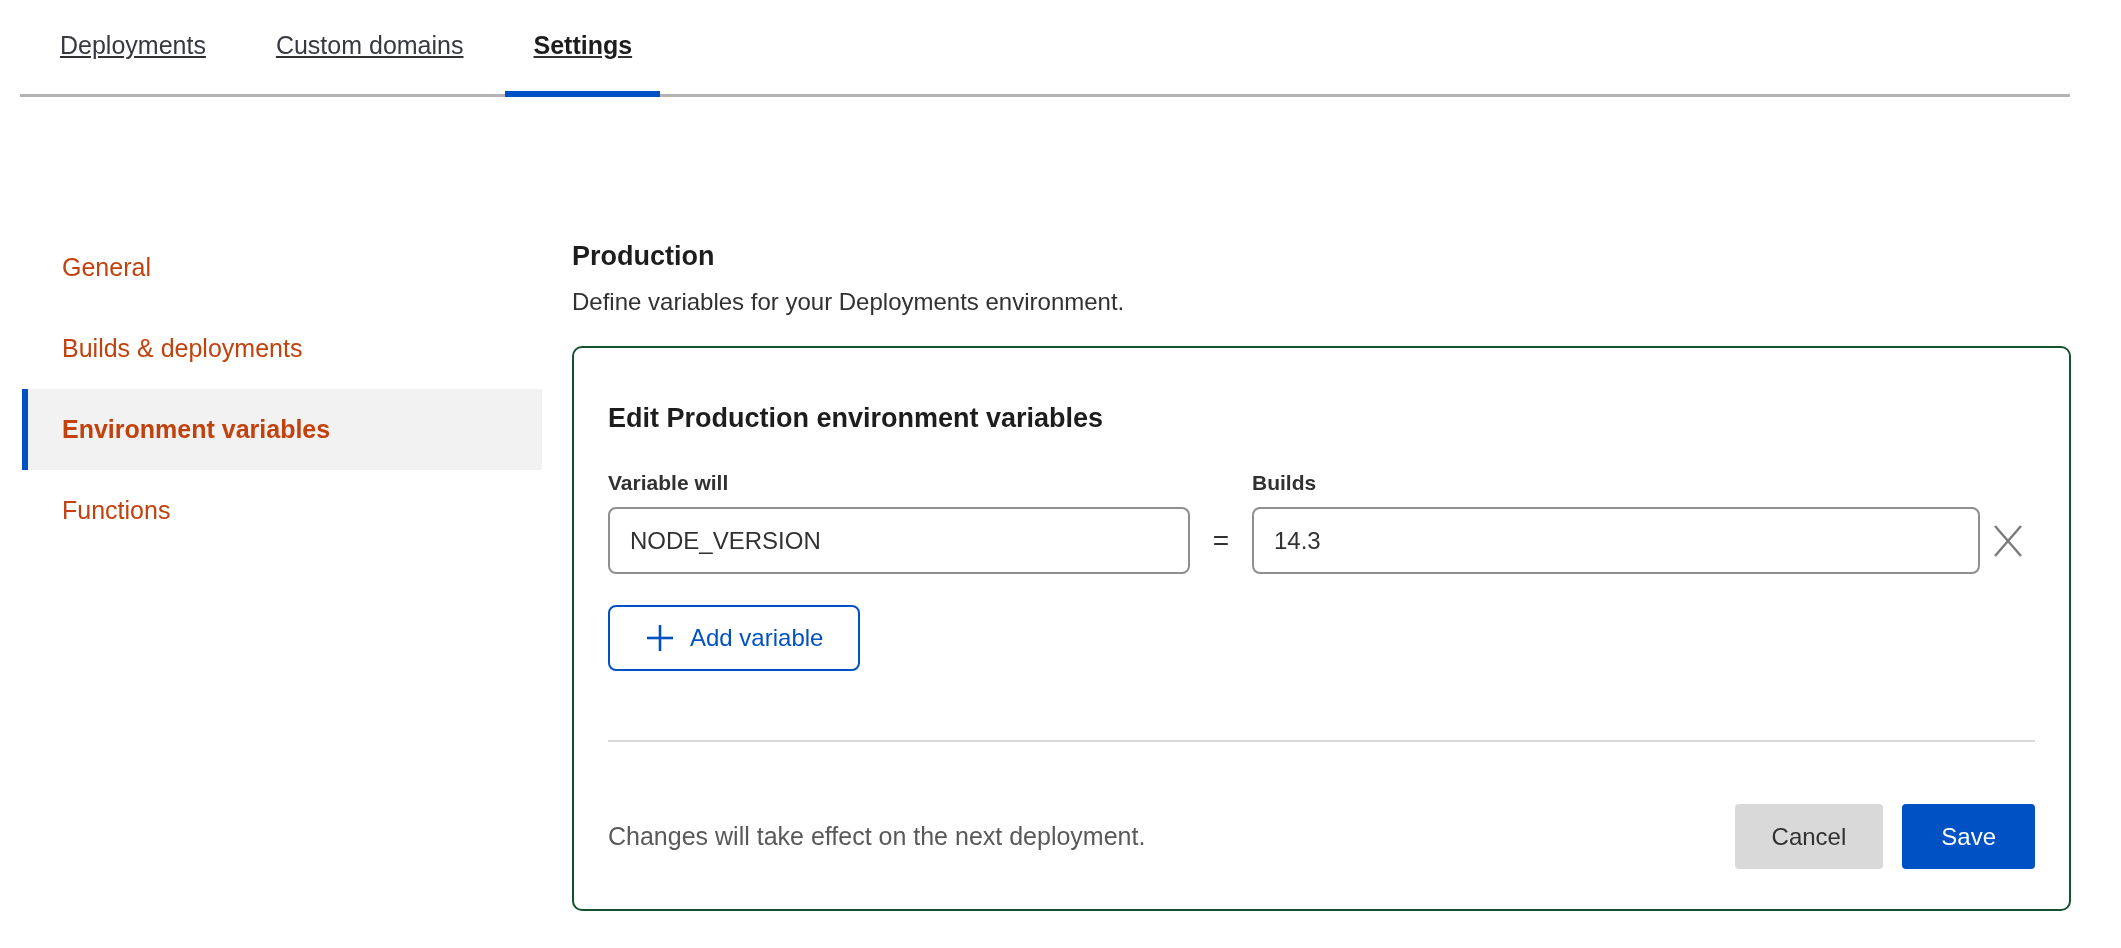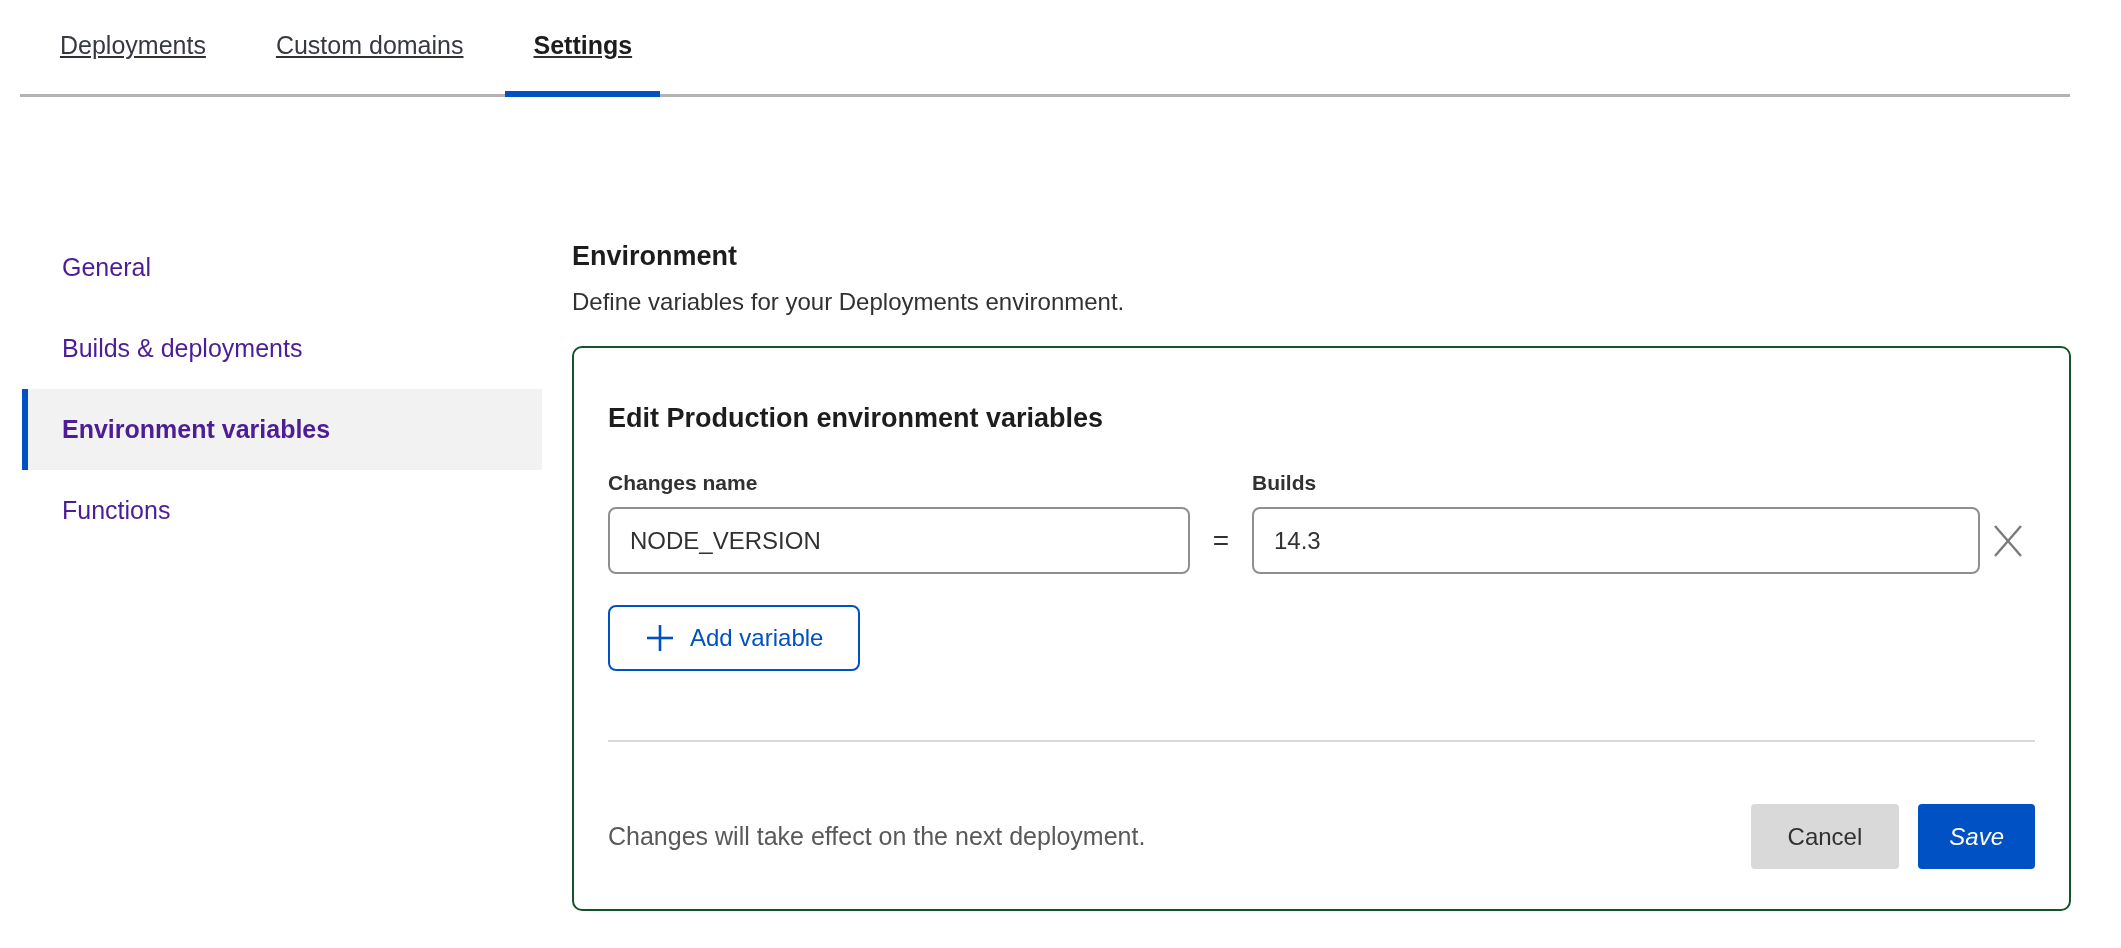--- a/index.html
+++ b/index.html
@@ -14,21 +14,21 @@
     cursor:pointer; white-space:nowrap; }
   .tab + .tab { margin-left:14px; }
   .tab.active { font-weight:bold; color:#1d1d1d; border-bottom-color:#0051c3; }
 
   
   .content { display:flex; padding-top:128px; }
 
   .sidebar { width:572px; flex:none; padding-top:2px; }
   .side-item { height:81px; width:520px; margin-left:22px; display:flex; align-items:center;
     border-left:6px solid transparent; padding-left:34px; font-size:25px;
-    color:#4c1d95; cursor:pointer; }
+    color:#c2410c; cursor:pointer; }
   .side-item.active { background:#f2f2f2; border-left-color:#0051c3; font-weight:bold; }
 
   .main { flex:none; width:1500px; }
   .env-heading { font-size:27px; font-weight:bold; color:#1d1d1d; margin-top:16px; }
   .env-desc { font-size:24px; color:#313131; margin-top:16px; }
 
   
   .card { margin-top:30px; width:1499px; border:2px solid #14532d; border-radius:10px;
     padding:55px 34px 40px 34px; background:#fff; }
   .card-title { font-size:27px; font-weight:bold; color:#1d1d1d; }
@@ -49,49 +49,49 @@
     font-family:"Liberation Sans","DejaVu Sans",sans-serif; }
 
   .card-divider { border:none; border-top:2px solid #d9d9d9; margin-top:69px; }
 
   .card-footer { margin-top:62px; display:flex; align-items:center; justify-content:space-between; }
   .footer-note { font-size:25px; color:#595959; }
   .footer-actions { display:flex; gap:19px; }
   .btn { height:65px; border:none; border-radius:4px; font-size:24px; cursor:pointer;
     font-family:"Liberation Sans","DejaVu Sans",sans-serif; }
   .btn-cancel { padding:0 37px; background:#d9d9d9; color:#313131; }
-  .btn-save { padding:0 31px; background:#0051c3; color:#ffffff;font-style:italic; }
+  .btn-save { padding:0 39px; background:#0051c3; color:#ffffff; }
 </style>
 </head>
 <body>
 
 <div class="tabbar">
   <div class="tab">Deployments</div>
   <div class="tab">Custom domains</div>
   <div class="tab active">Settings</div>
 </div>
 
 <div class="content">
 
   <div class="sidebar">
     <div class="side-item">General</div>
     <div class="side-item">Builds &amp; deployments</div>
     <div class="side-item active">Environment variables</div>
     <div class="side-item">Functions</div>
   </div>
 
   <div class="main">
-    <div class="env-heading">Environment</div>
+    <div class="env-heading">Production</div>
     <div class="env-desc">Define variables for your Deployments environment.</div>
 
     <div class="card">
       <div class="card-title">Edit Production environment variables</div>
 
       <div class="var-grid">
-        <div class="field-label">Changes name</div>
+        <div class="field-label">Variable will</div>
         <div></div>
         <div class="field-label">Builds</div>
         <div></div>
 
         <input class="var-input" type="text" value="NODE_VERSION" style="">
         <div class="equals">=</div>
         <input class="var-input" type="text" value="14.3" style="">
         <button class="remove-btn">
           <span style="display:flex;">
             <svg width="34" height="34" viewBox="0 0 34 34">

